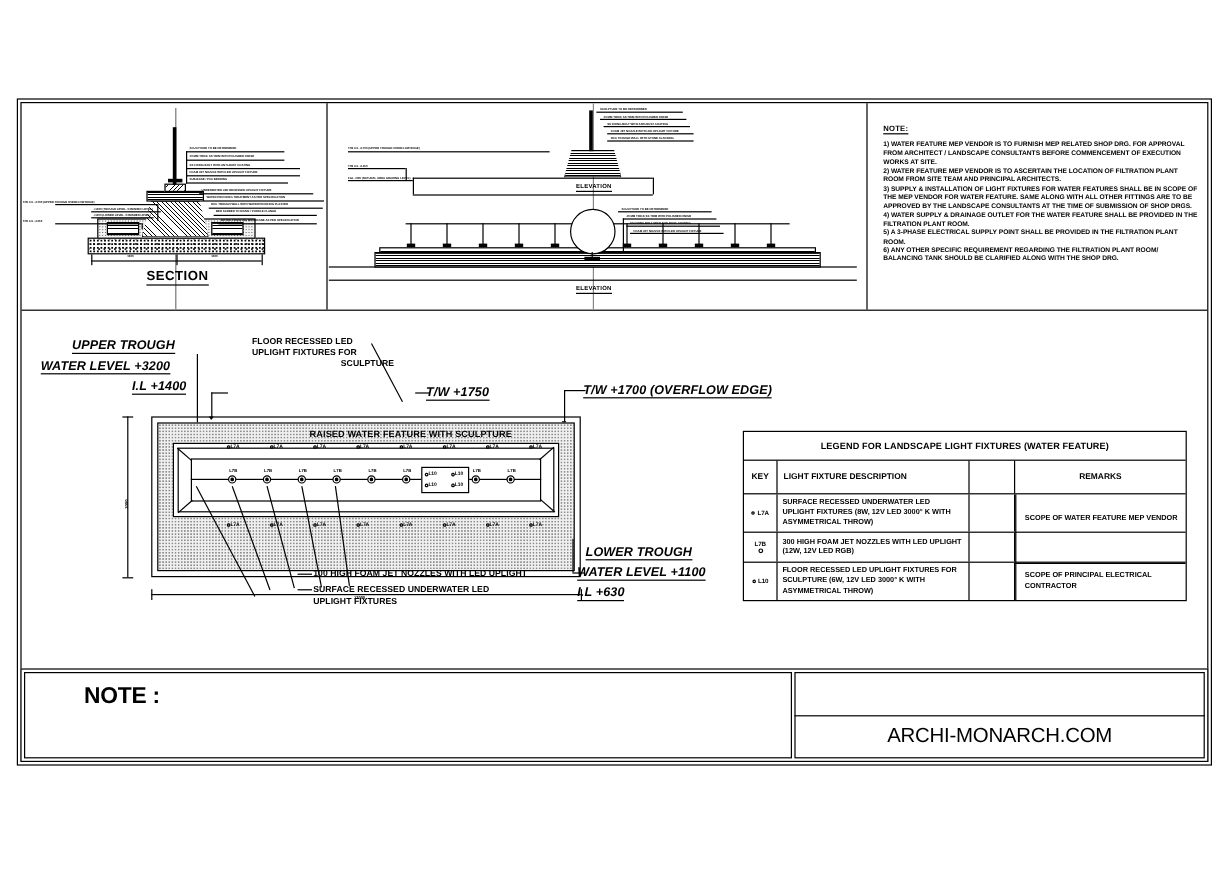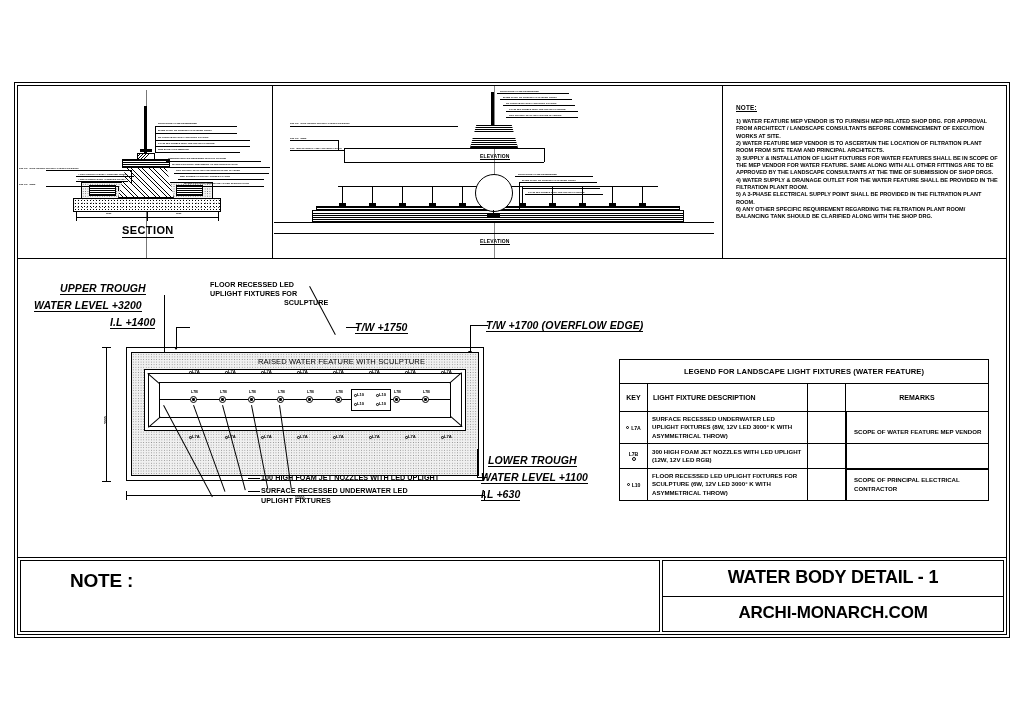--- a/index.html
+++ b/index.html
@@ -100,21 +100,21 @@
 
   
   .wb-outer{position:absolute;border:1px solid #000;box-sizing:border-box;}
   .wb-paving{
     position:absolute;box-sizing:border-box;border:1px solid #000;
     background-image:radial-gradient(#8c8c8c .55px,transparent .65px);
     background-size:2.6px 2.6px;background-color:#f0f0f0;
   }
   .wb-trough{position:absolute;border:1px solid #000;box-sizing:border-box;background:#fff;}
   .wb-inner{position:absolute;border:1px solid #000;box-sizing:border-box;background:#fff;}
-  .wb-cap{position:absolute;font-size:7.6px;font-weight:normal;letter-spacing:.1px;}
+  .wb-cap{position:absolute;font-size:7.6px;font-weight:bold;letter-spacing:.1px;}
 
   .tag{
     position:absolute;font-size:4.2px;font-weight:bold;white-space:nowrap;
     letter-spacing:-.1px;
   }
   .tag-dot{
     position:absolute;width:2.6px;height:2.6px;border:.6px solid #000;
     border-radius:50%;box-sizing:border-box;
   }
   .nozzle{
@@ -205,21 +205,21 @@
     position:absolute;left:662px;top:560px;width:342px;height:72px;
     border:1px solid #000;box-sizing:border-box;background:#fff;
   }
   .tb-rdiv{position:absolute;left:662px;top:596px;width:342px;border-top:1px solid #000;}
   .tb-title{
     position:absolute;left:662px;top:567px;width:342px;text-align:center;
     font-size:18px;font-weight:bold;letter-spacing:-.2px;
   }
   .tb-site{
     position:absolute;left:662px;top:603px;width:342px;text-align:center;
-    font-size:17px;font-weight:bold;letter-spacing:-.2px;
+    font-size:17px;font-weight:normal;letter-spacing:-.2px;
   }
 </style>
 </head>
 <body>
 
 <div class="sheet">
 
   <div class="frame-outer"></div>
   <div class="frame-inner"></div>
 
@@ -579,16 +579,15 @@
     <div style="position:absolute;left:60px;top:69px;width:1px;height:0;"></div>
 
     <div style="position:absolute;left:234px;top:68px;font-size:6.1px;line-height:8.4px;font-weight:bold;">SCOPE OF WATER FEATURE MEP VENDOR</div>
   </div>
 
   <div class="tb-outer"></div>
   <div class="tb-left"></div>
   <div class="tb-note">NOTE :</div>
   <div class="tb-right"></div>
   <div class="tb-rdiv"></div>
-  <div class="tb-title">WATER BODY DETAIL - 1</div>
   <div class="tb-site">ARCHI-MONARCH.COM</div>
 
 </div>
 
 </body></html>

